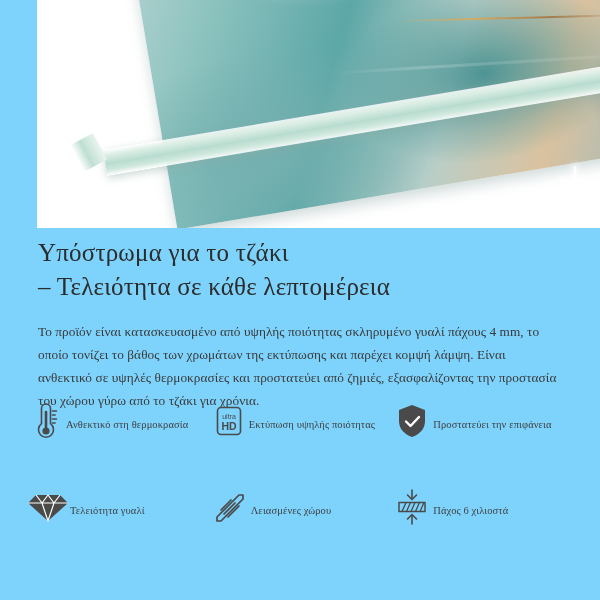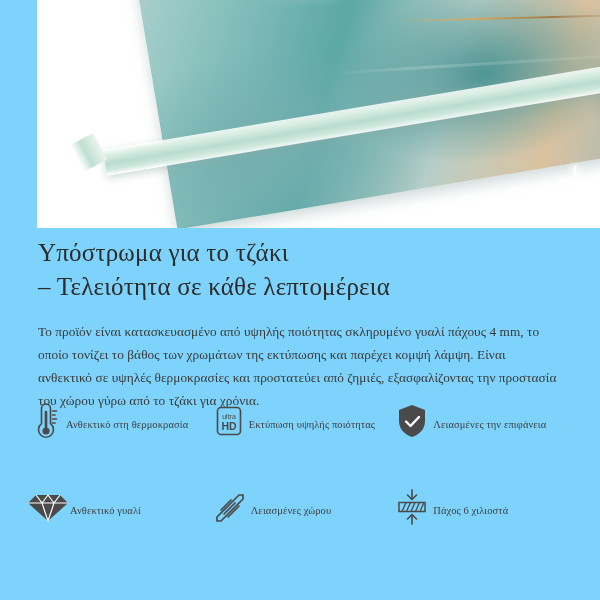--- a/index.html
+++ b/index.html
@@ -251,31 +251,31 @@
       <div class="feature-label">Εκτύπωση υψηλής ποιότητας</div>
     </div>
 
     <div class="feature">
       <div class="feature-icon">
         <svg width="42" height="42" viewBox="0 0 42 42">
           <path d="M21 5 L34 10 v11 c0 8.5 -6 13.5 -13 16 c-7 -2.5 -13 -7.5 -13 -16 V10 z" fill="#4a4a4a"></path>
           <path d="M15 21.5 l4.5 4.5 L28 17" fill="none" stroke="#ffffff" stroke-width="2.4" stroke-linecap="round" stroke-linejoin="round"></path>
         </svg>
       </div>
-      <div class="feature-label">Λειασμένες την επιφάνεια</div>
+      <div class="feature-label">Προστατεύει την επιφάνεια</div>
     </div>
 
     <div class="feature">
       <div class="feature-icon">
         <svg width="44" height="40" viewBox="0 0 44 40">
           <path d="M10 8 h24 l8 8 -20 18 -20 -18 z" fill="#4a4a4a"></path>
           <path d="M2 16 h40 M10 8 l6 8 -6 0 M34 8 l-6 8 6 0 M16 16 l6 18 6 -18 M16 16 l6 -8 6 8" fill="none" stroke="#ffffff" stroke-width="1.2" stroke-linejoin="round"></path>
         </svg>
       </div>
-      <div class="feature-label">Ανθεκτικό γυαλί</div>
+      <div class="feature-label">Τελειότητα γυαλί</div>
     </div>
 
     <div class="feature">
       <div class="feature-icon">
         <svg width="42" height="40" viewBox="0 0 42 40" stroke="#4a4a4a" stroke-width="1.7" fill="none" stroke-linecap="round">
           <path d="M8 30 L30 8 L34 8 L34 12 L12 34 L8 34 Z" stroke-linejoin="round"></path>
           <path d="M15 27 L26 16"></path>
           <path d="M19 30 L30 19"></path>
           <path d="M12 23 L22 13"></path>
         </svg>

